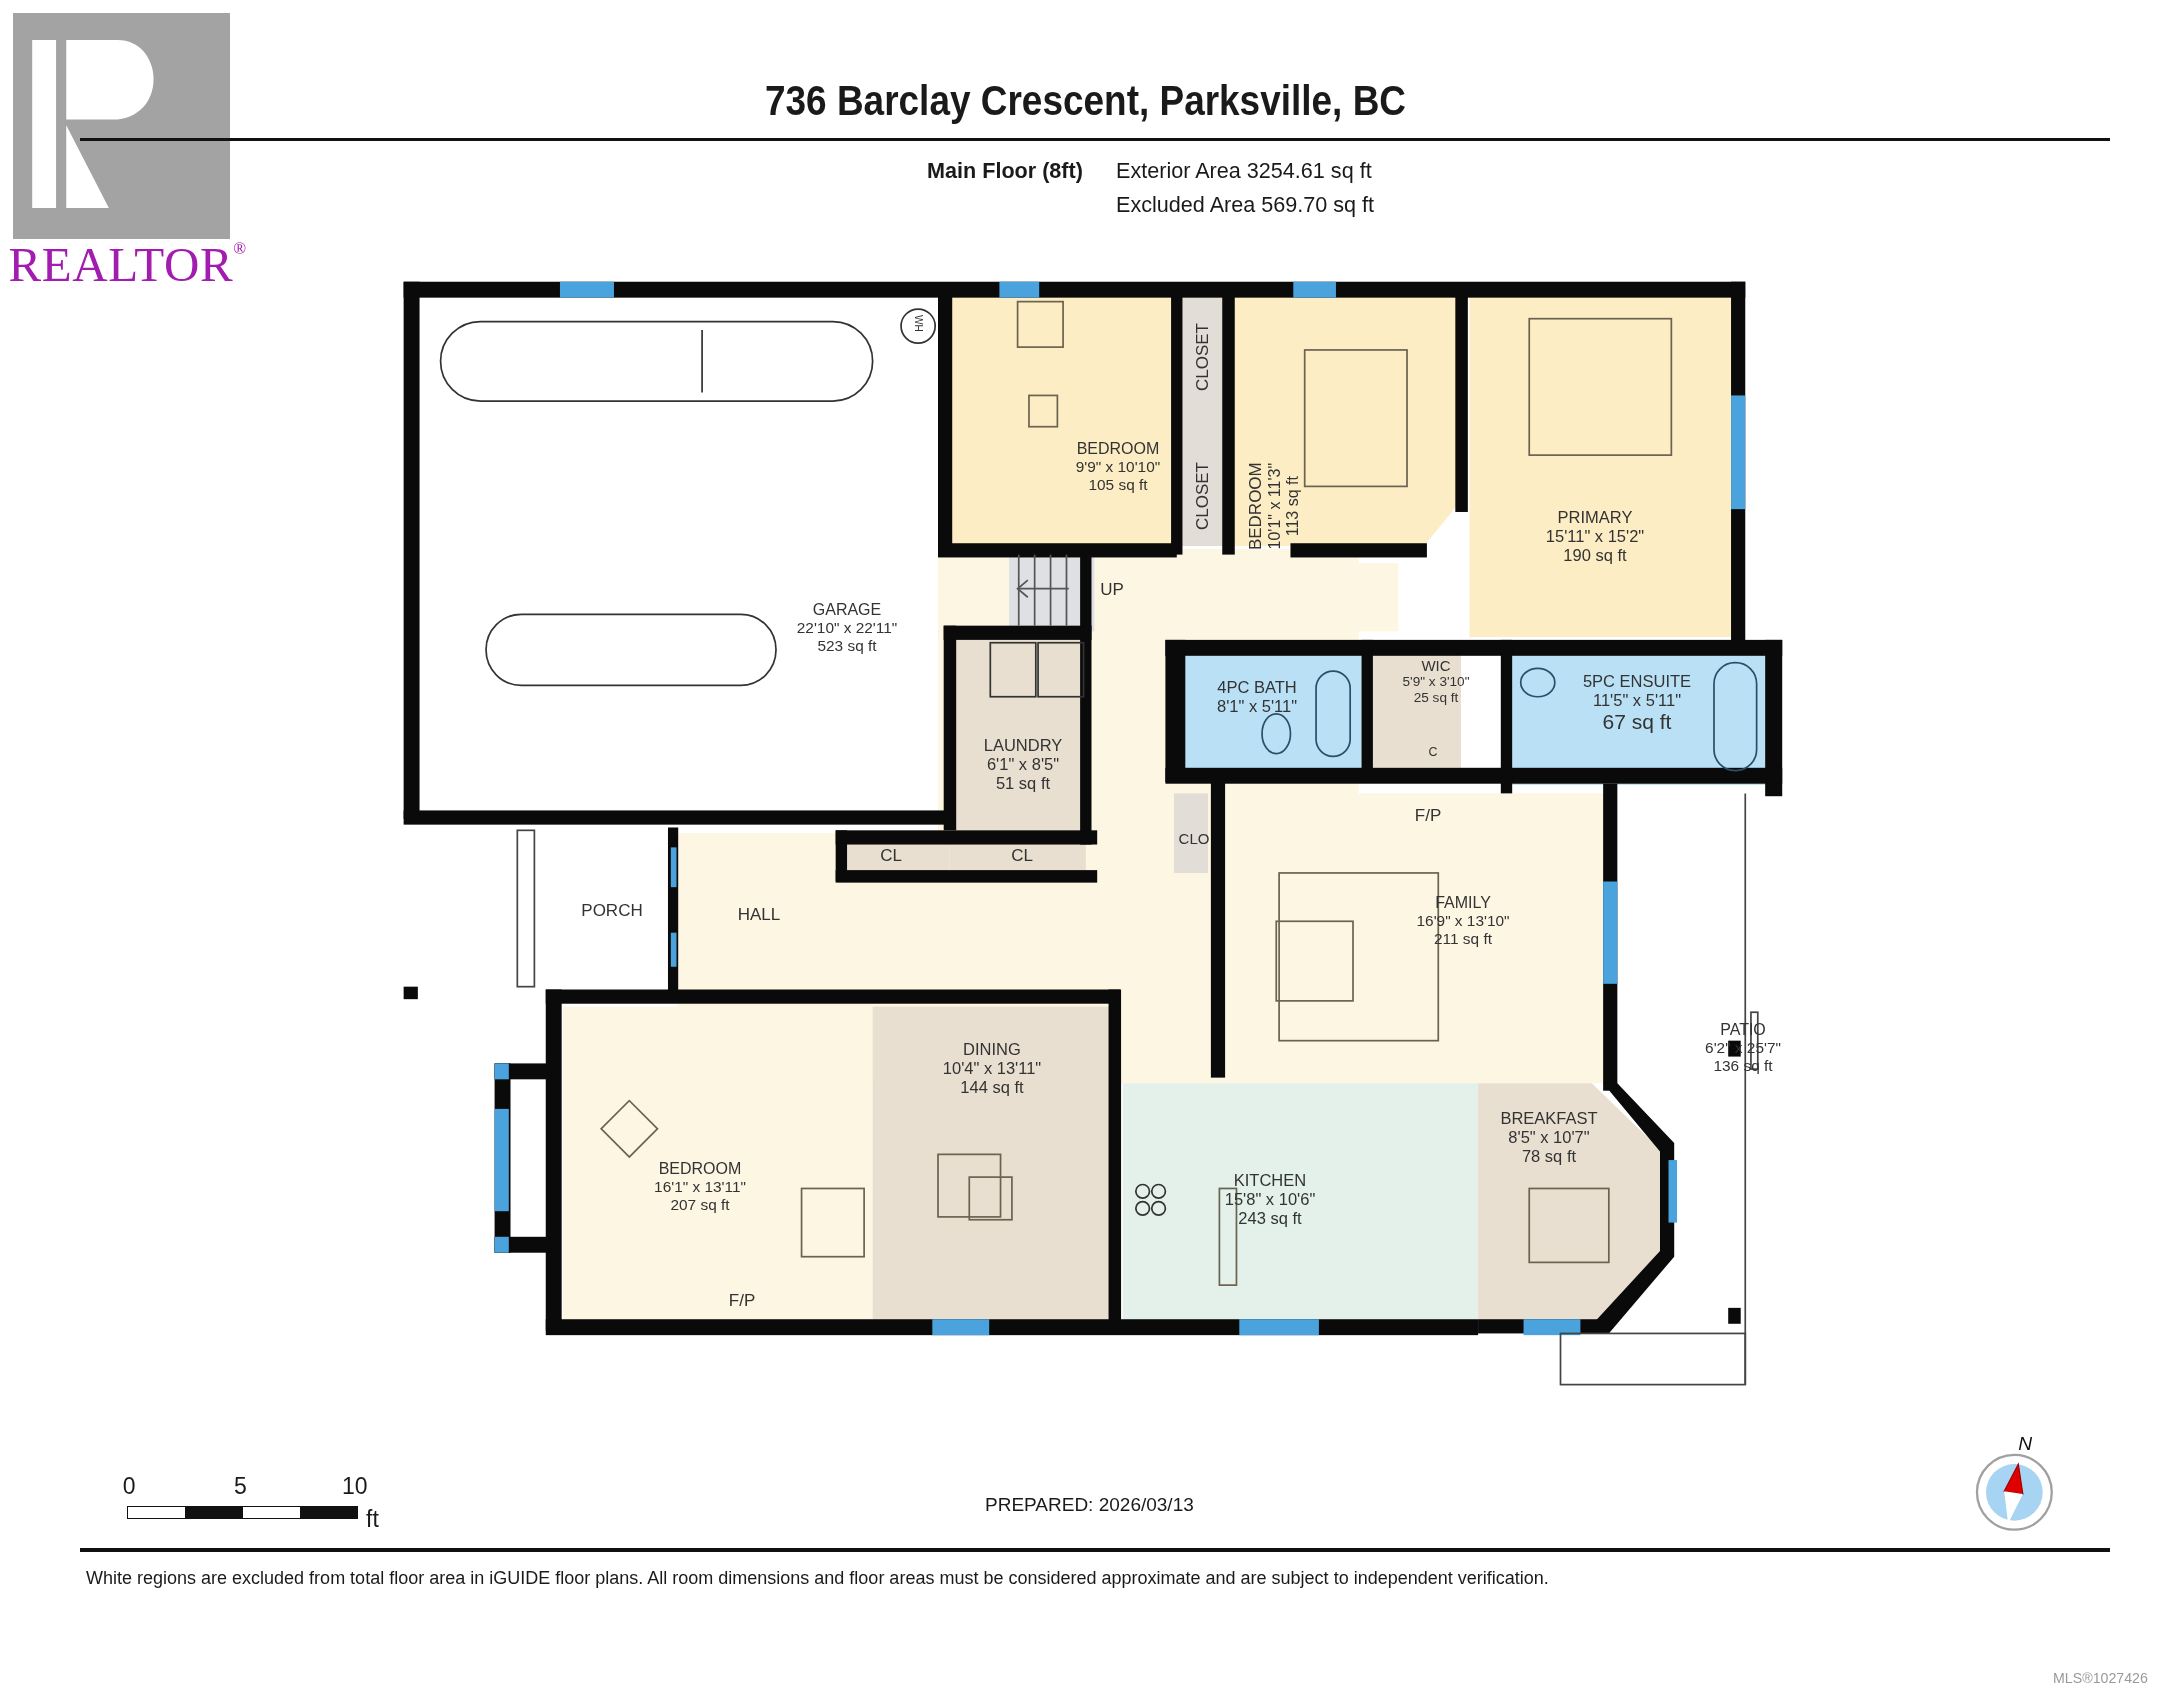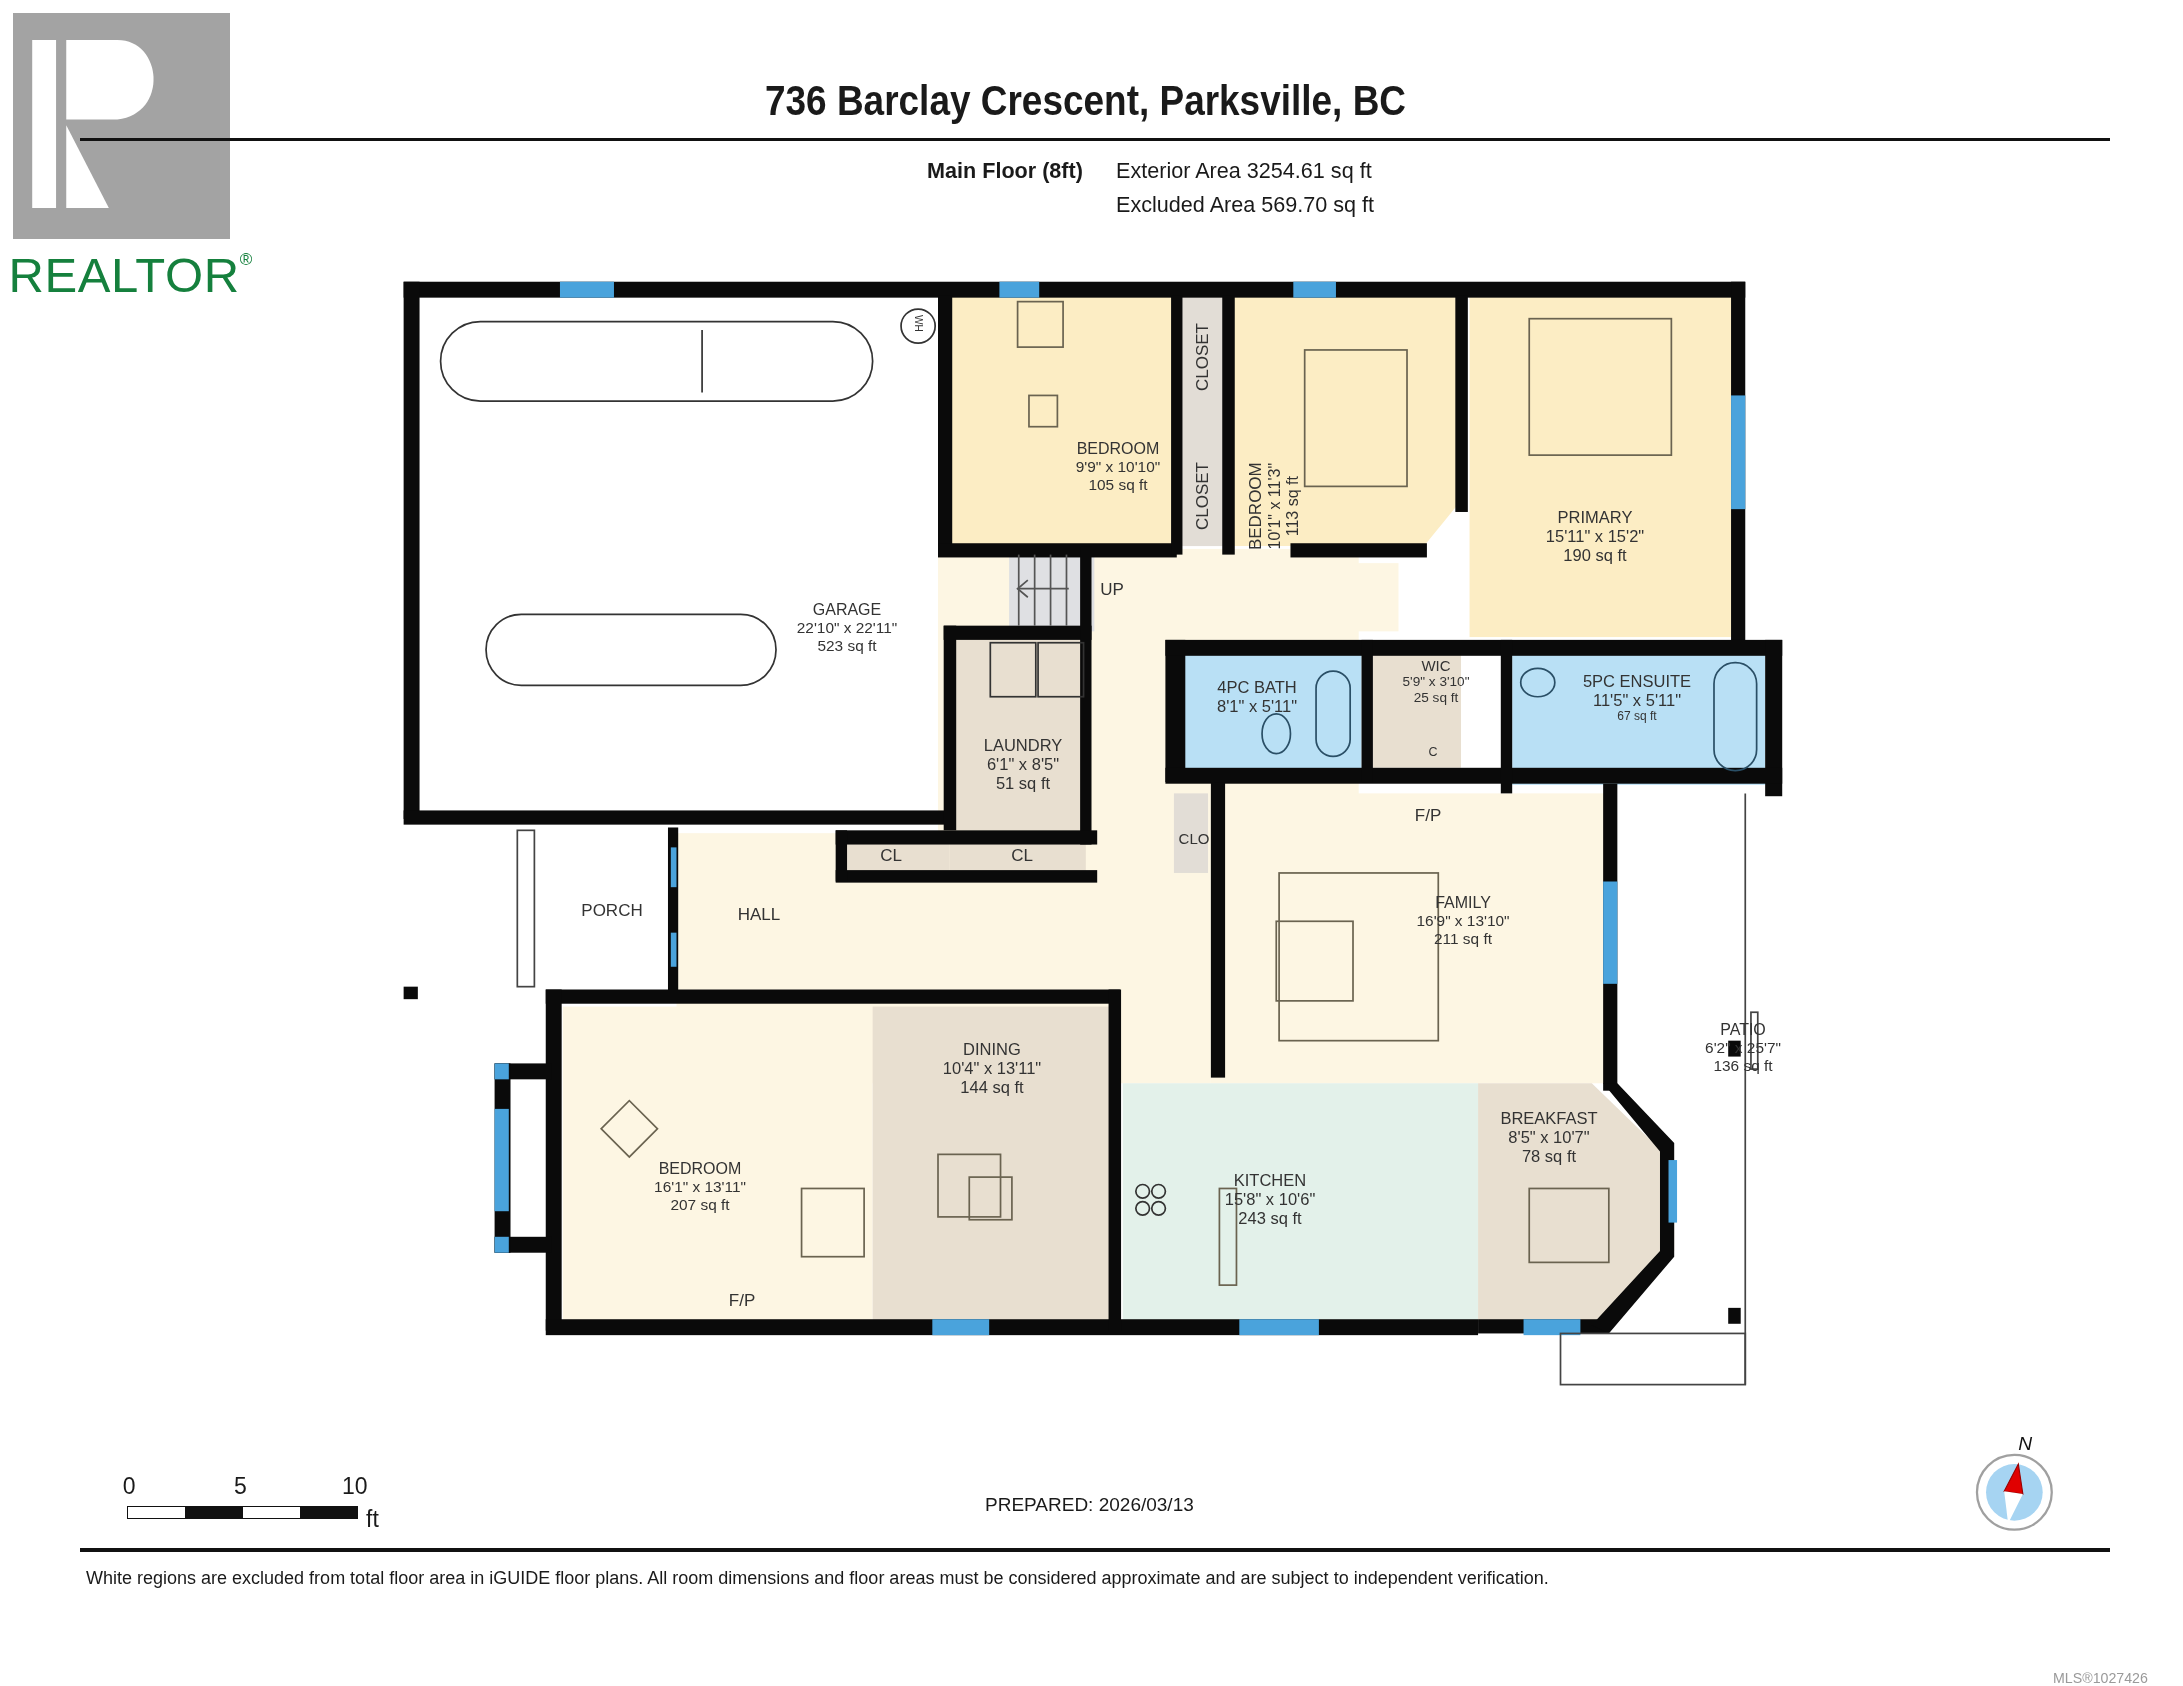--- a/index.html
+++ b/index.html
@@ -1,21 +1,21 @@
 <!DOCTYPE html>
 <html style="font-size:9px"><head>
 <meta charset="utf-8">
 <style>
   html,body{margin:0;padding:0;background:#ffffff;}
   body{width:2183px;height:1687px;position:relative;overflow:hidden;font-family:"Liberation Sans",sans-serif;color:#1a1a1a;}
   .abs{position:absolute;}
   
   .logo-box{left:12.5px;left:12.5px;top:12.5px;width:217px;height:226px;background:#a3a3a3;}
   .logo-r{left:32px;top:40px;width:148px;height:168px;}
-  .logo-text{left:8.5px;top:247px;font-size:49px;color:#15803d;letter-spacing:0.6px;font-weight:400;}
+  .logo-text{left:8.5px;top:236px;font-size:49px;color:#a21caf;letter-spacing:0.6px;font-weight:400;font-family:Liberation Serif, serif;}
   .logo-text sup{font-size:17px;vertical-align:top;position:relative;top:3.4px;}
   .title{left:682px;top:77px;width:807px;text-align:center;font-size:42px;font-weight:700;transform:scaleX(0.88);transform-origin:center;}
   .rule-top{left:80px;top:138px;width:2030px;height:3.4px;background:#111;}
   .meta-label{left:927px;top:158px;font-size:21.6px;font-weight:700;}
   .meta-line{left:1116px;font-size:21.6px;}
   
   .plan{left:0;top:0;width:2183px;height:1456px;}
   .room-label{position:absolute;text-align:center;color:#333;line-height:1.15;white-space:nowrap;transform:translateX(-50%);}
   .rl-name{font-size:15px;}
   .rl-dim{font-size:13.6px;}
@@ -223,21 +223,21 @@
     <div style="font-size:16.5px">8'1" x 5'11"</div>
 </div>
 <div class="room-label" style="left:1436px;top:657px">
   <div style="font-size:15px">WIC</div>
     <div style="font-size:13.6px">5'9" x 3'10"</div>
     <div style="font-size:13.6px">25 sq ft</div>
 </div>
 <div class="room-label" style="left:1637px;top:672px">
   <div style="font-size:16.5px">5PC ENSUITE</div>
     <div style="font-size:16.5px">11'5" x 5'11"</div>
-    <div style="font-size:12px">67 sq ft</div>
+    <div style="font-size:21px">67 sq ft</div>
 </div>
 <div class="room-label big" style="left:1463px;top:894px">
   <div class="rl-name">FAMILY</div>
     <div class="rl-dim">16'9" x 13'10"</div>
     <div class="rl-area">211 sq ft</div>
 </div>
 <div class="room-label big" style="left:1743px;top:1021px">
   <div class="rl-name">PATIO</div>
     <div class="rl-dim">6'2" x 25'7"</div>
     <div class="rl-area">136 sq ft</div>

